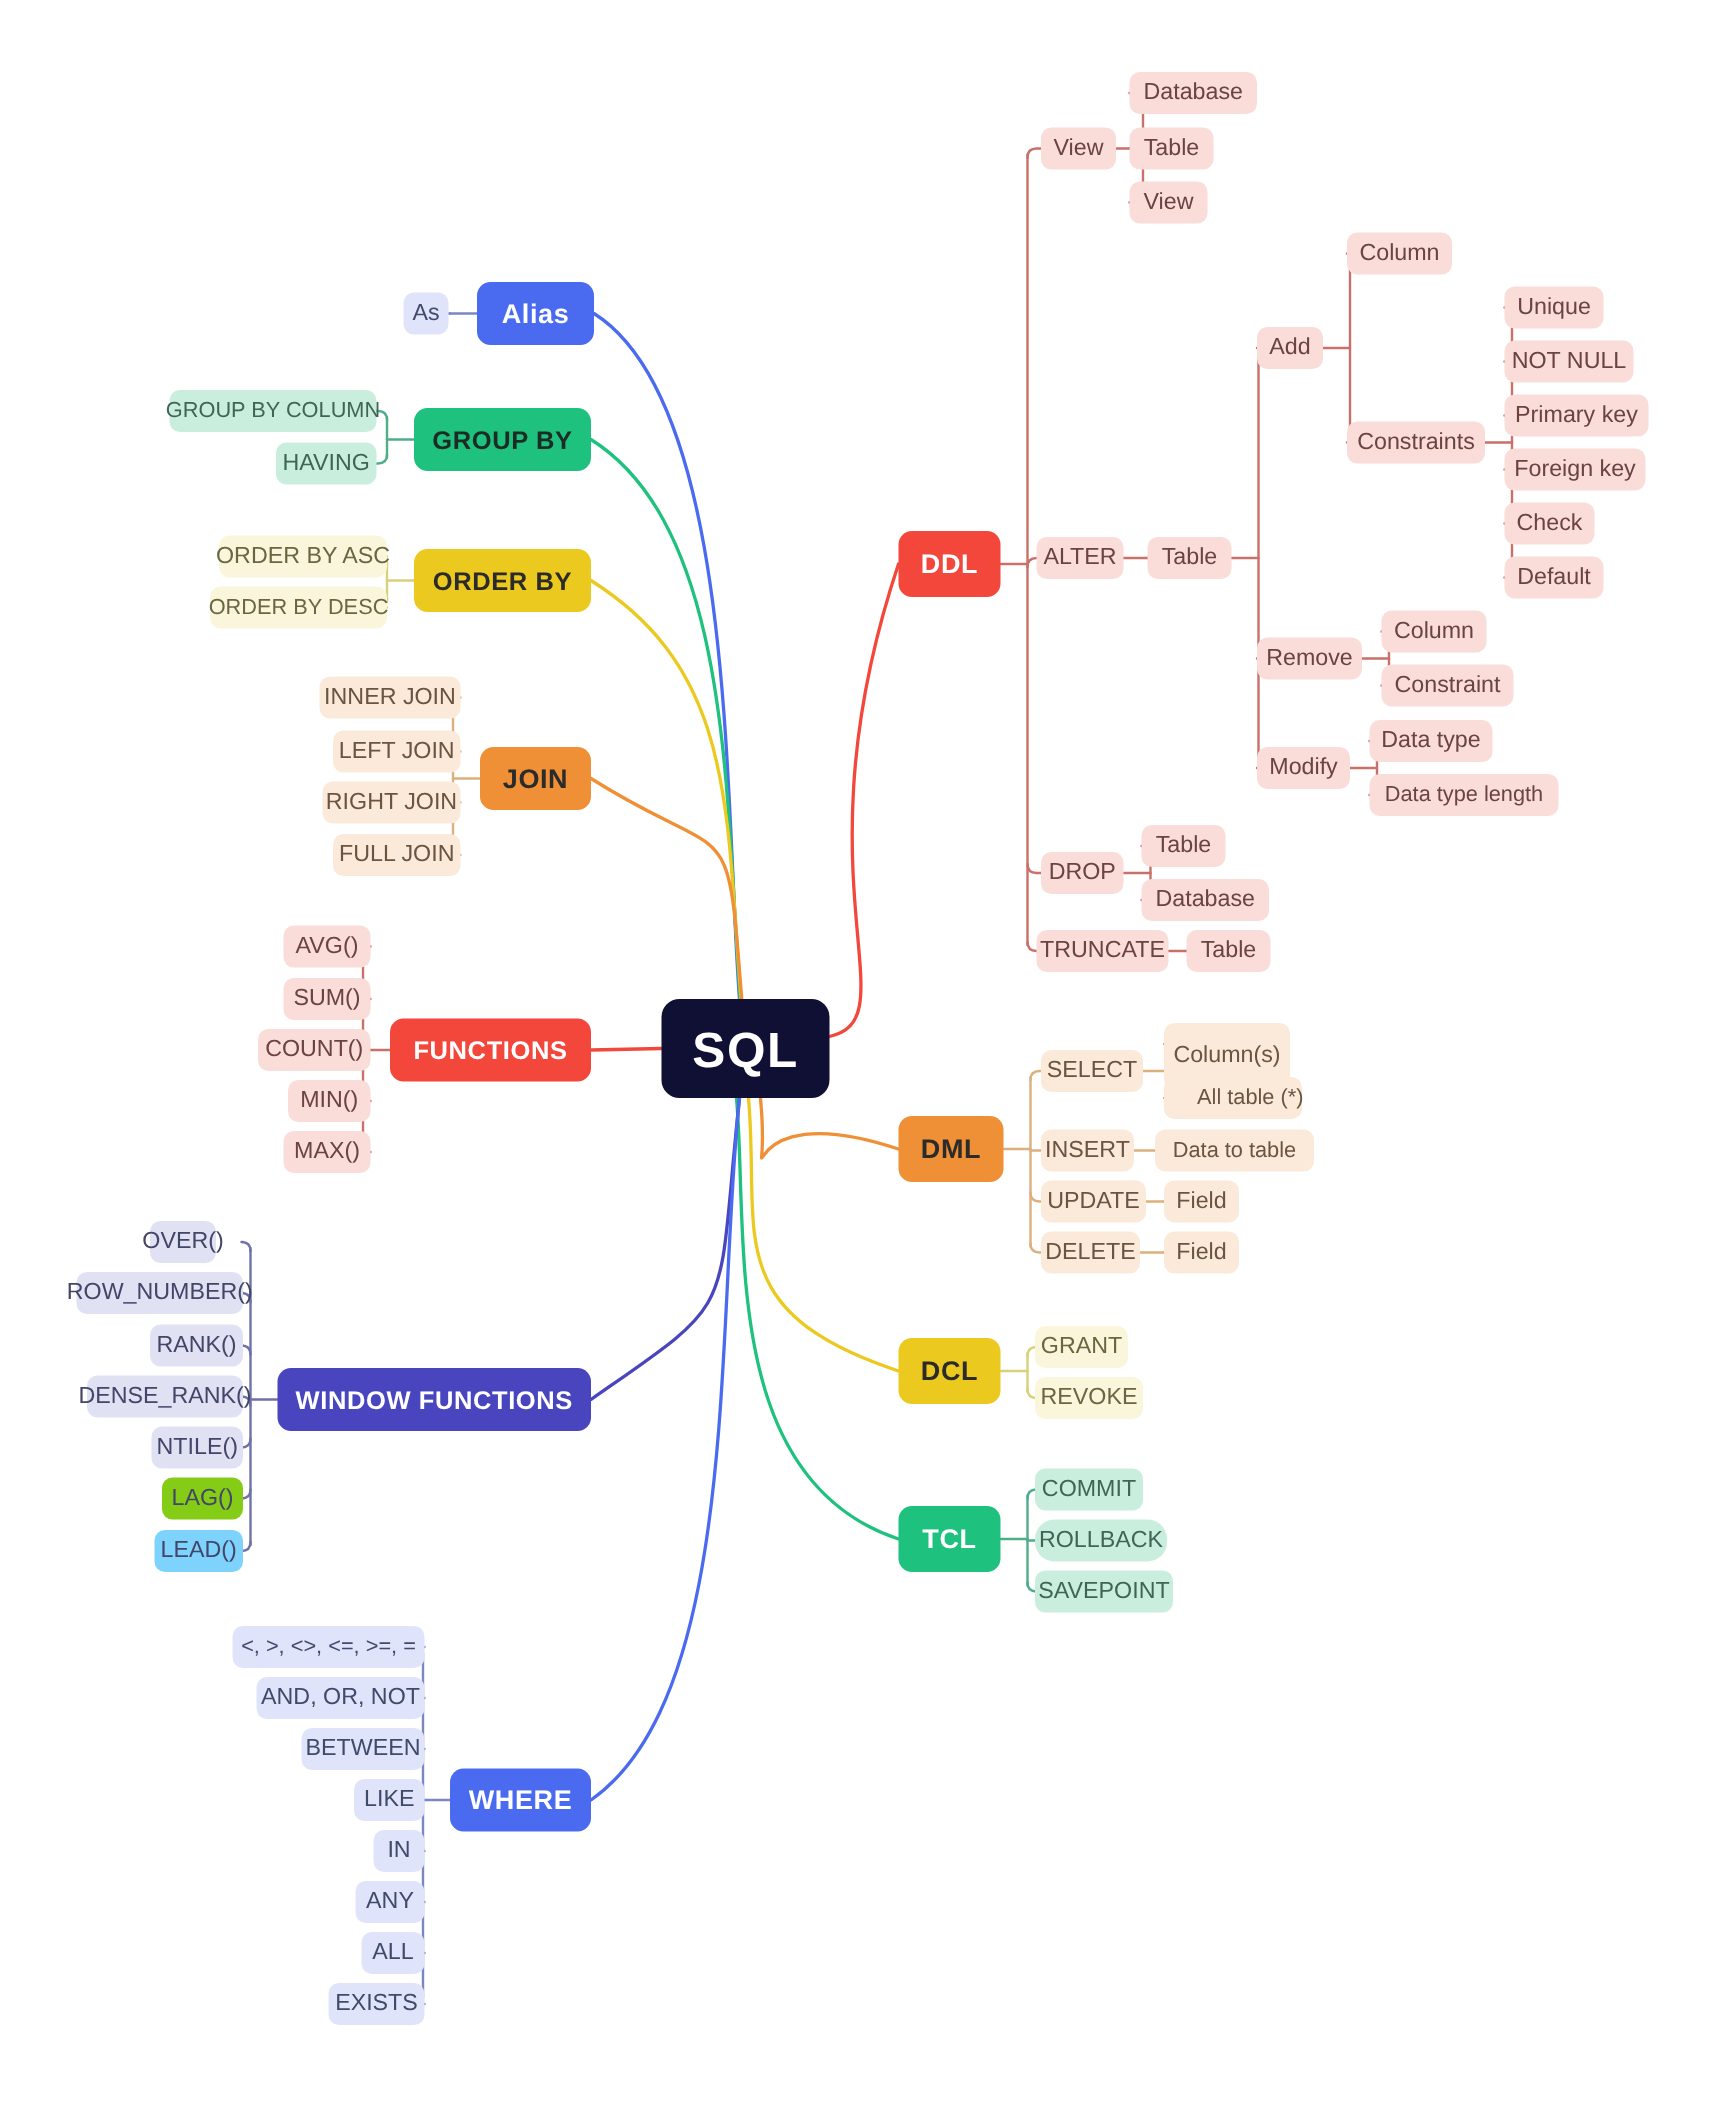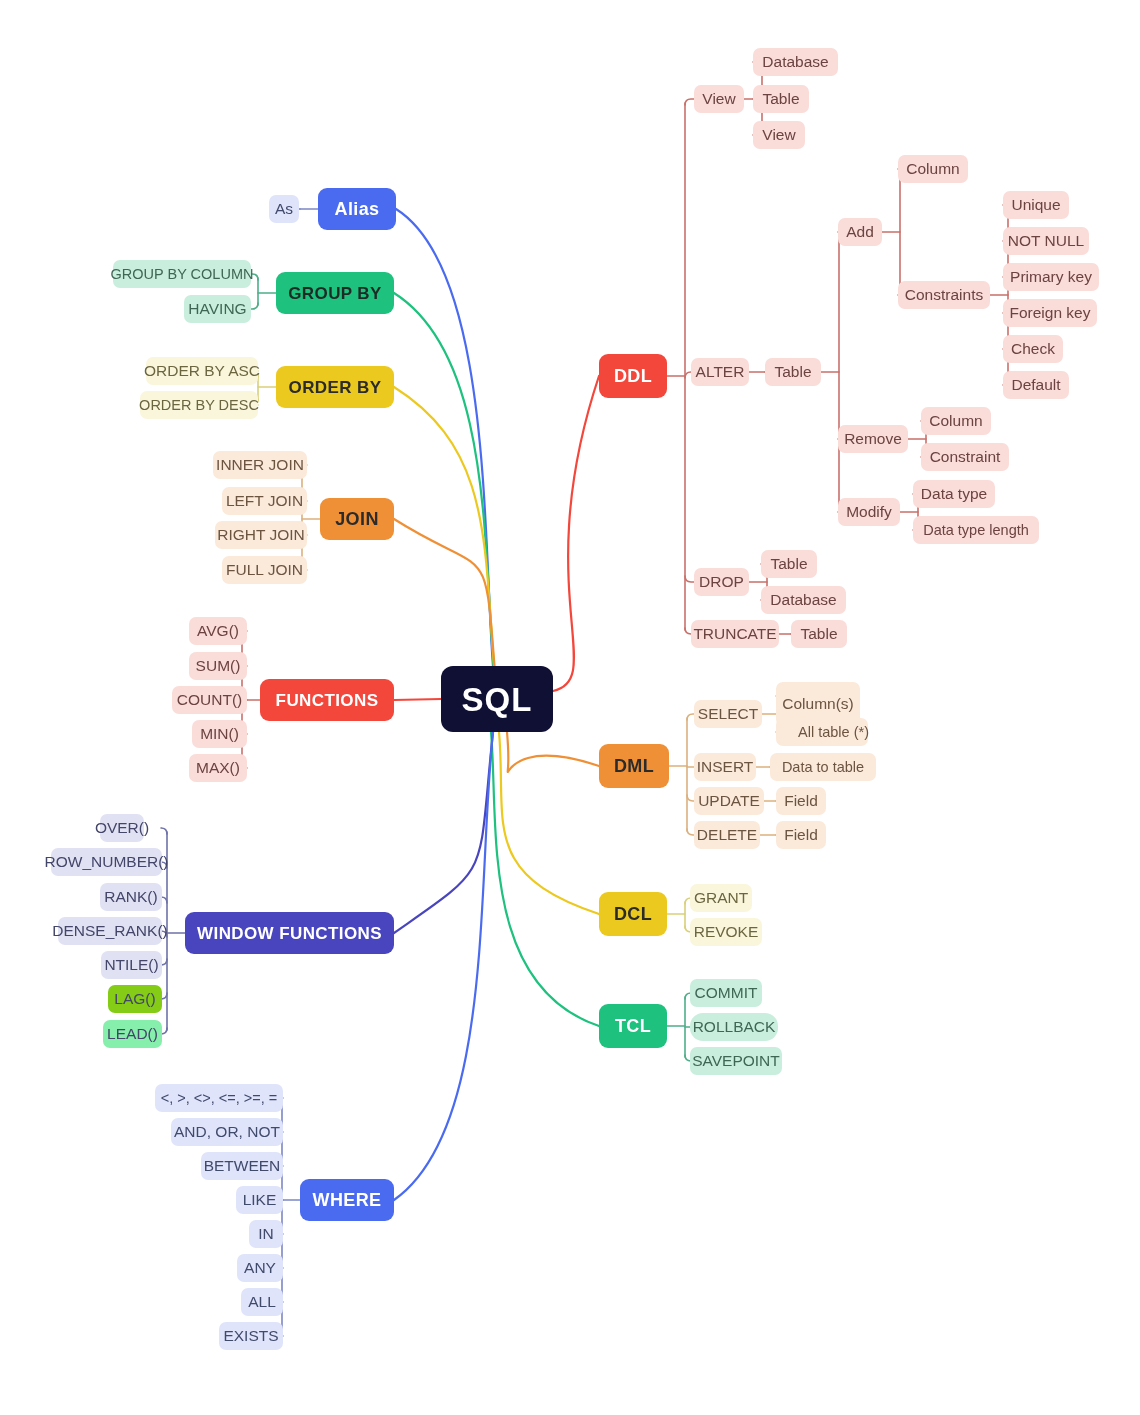--- a/index.html
+++ b/index.html
@@ -243,21 +243,21 @@
       <div class="chip" style="left: 172px; top: 686px; width: 75px; height: 28px; background: rgb(250, 220, 217); color: rgb(107, 67, 64);">COUNT()</div>
       <div class="chip" style="left: 192px; top: 720px; width: 55px; height: 28px; background: rgb(250, 220, 217); color: rgb(107, 67, 64);">MIN()</div>
       <div class="chip" style="left: 189px; top: 754px; width: 58px; height: 28px; background: rgb(250, 220, 217); color: rgb(107, 67, 64);">MAX()</div>
       <div class="node" style="left: 185px; top: 912px; width: 209px; height: 42px; background: rgb(72, 69, 190); color: rgb(255, 255, 255); font-size: 17px;">WINDOW FUNCTIONS</div>
       <div class="chip" style="left: 100px; top: 814px; width: 44px; height: 28px; background: rgb(224, 226, 243); color: rgb(67, 69, 105);">OVER()</div>
       <div class="chip" style="left: 51px; top: 848px; width: 111px; height: 28px; background: rgb(224, 226, 243); color: rgb(67, 69, 105);">ROW_NUMBER()</div>
       <div class="chip" style="left: 100px; top: 883px; width: 62px; height: 28px; background: rgb(224, 226, 243); color: rgb(67, 69, 105);">RANK()</div>
       <div class="chip" style="left: 58px; top: 917px; width: 104px; height: 28px; background: rgb(224, 226, 243); color: rgb(67, 69, 105);">DENSE_RANK()</div>
       <div class="chip" style="left: 101px; top: 951px; width: 61px; height: 28px; background: rgb(224, 226, 243); color: rgb(67, 69, 105);">NTILE()</div>
       <div class="chip" style="left: 108px; top: 985px; width: 54px; height: 28px; background: #84cc16; color: rgb(67, 69, 105);">LAG()</div>
-      <div class="chip" style="left: 103px; top: 1020px; width: 59px; height: 28px; background: #86efac; color: rgb(67, 69, 105);">LEAD()</div>
+      <div class="chip" style="left: 103px; top: 1020px; width: 59px; height: 28px; background: #7dd3fc; color: rgb(67, 69, 105);">LEAD()</div>
       <div class="node" style="left: 300px; top: 1179px; width: 94px; height: 42px; background: rgb(74, 107, 240); color: rgb(255, 255, 255); font-size: 18px;">WHERE</div>
       <div class="chip sm" style="left: 155px; top: 1084px; width: 128px; height: 28px; background: rgb(223, 228, 251); color: rgb(64, 74, 107);">&lt;, &gt;, &lt;&gt;, &lt;=, &gt;=, =</div>
       <div class="chip" style="left: 171px; top: 1118px; width: 112px; height: 28px; background: rgb(223, 228, 251); color: rgb(64, 74, 107);">AND, OR, NOT</div>
       <div class="chip" style="left: 201px; top: 1152px; width: 82px; height: 28px; background: rgb(223, 228, 251); color: rgb(64, 74, 107);">BETWEEN</div>
       <div class="chip" style="left: 236px; top: 1186px; width: 47px; height: 28px; background: rgb(223, 228, 251); color: rgb(64, 74, 107);">LIKE</div>
       <div class="chip" style="left: 249px; top: 1220px; width: 34px; height: 28px; background: rgb(223, 228, 251); color: rgb(64, 74, 107);">IN</div>
       <div class="chip" style="left: 237px; top: 1254px; width: 46px; height: 28px; background: rgb(223, 228, 251); color: rgb(64, 74, 107);">ANY</div>
       <div class="chip" style="left: 241px; top: 1288px; width: 42px; height: 28px; background: rgb(223, 228, 251); color: rgb(64, 74, 107);">ALL</div>
       <div class="chip" style="left: 219px; top: 1322px; width: 64px; height: 28px; background: rgb(223, 228, 251); color: rgb(64, 74, 107);">EXISTS</div>
     </div>

